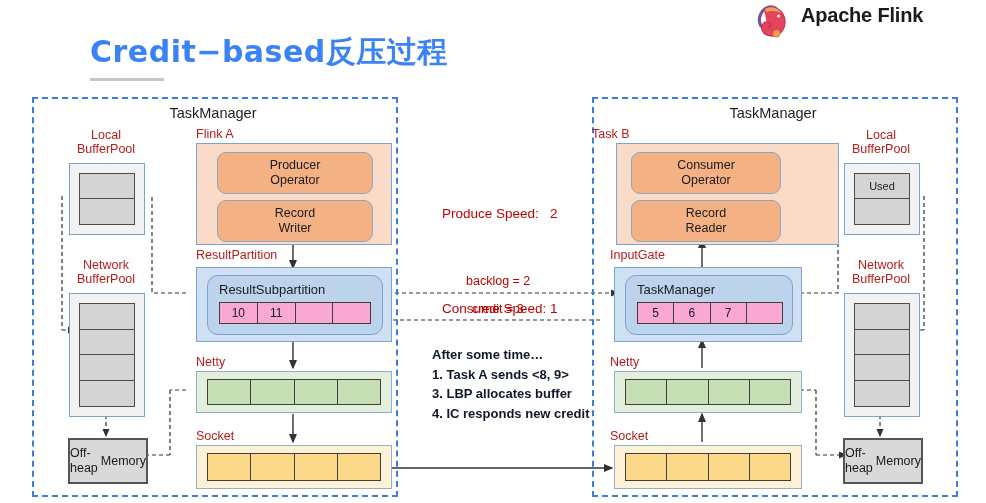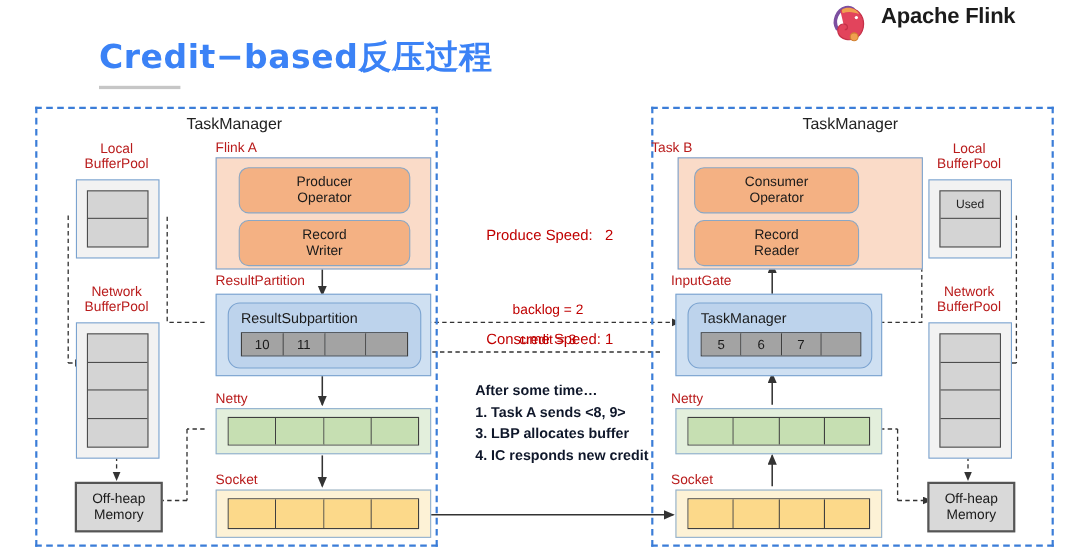--- a/index.html
+++ b/index.html
@@ -33,38 +33,38 @@
 
   
   .pool{position:absolute;border:1.5px solid #7ba3d0;background:#f2f2f2;}
   .pool-inner{position:absolute;border:1.5px solid #4d4d4d;background:#d4d4d4;box-sizing:border-box;}
   .pool-cell{border-bottom:1.5px solid #4d4d4d;box-sizing:border-box;
      display:flex;align-items:center;justify-content:center;font-size:11px;color:#222;}
   .pool-cell:last-child{border-bottom:none;}
 
   
   .offheap{position:absolute;border:2px solid #555;background:#d9d9d9;
-     display:flex;flex-direction:column;align-items:center;justify-content:center;
+     display:flex;flex-direction:row;align-items:center;justify-content:center;
      font-size:12.5px;line-height:15px;color:#1a1a1a;}
 
   
   .task-box{position:absolute;border:1.5px solid #7ba3d0;background:#fadbc8;}
   .op-box{position:absolute;border:1.5px solid #8aa7c4;background:#f4b183;border-radius:9px;
      display:flex;flex-direction:column;align-items:center;justify-content:center;
      font-size:12.5px;line-height:15px;color:#1a1a1a;}
 
   
   .part-box{position:absolute;border:1.5px solid #7ba3d0;background:#cfe0f2;}
   .sub-box{position:absolute;border:1.5px solid #7ba3d0;background:#bdd3ec;border-radius:11px;}
   .sub-label{position:absolute;left:11px;top:6px;font-size:13px;color:#1a1a1a;}
   .cellrow{position:absolute;display:flex;border:1.5px solid #3f3f3f;box-sizing:border-box;}
   .cellrow .c{flex:1;border-right:1.5px solid #3f3f3f;box-sizing:border-box;
      display:flex;align-items:center;justify-content:center;font-size:12px;color:#1a1a1a;}
   .cellrow .c:last-child{border-right:none;}
-  .cell-blue{background:#a3a3a3;}
+  .cell-blue{background:#f9a8d4;}
 
   
   .netty-box{position:absolute;border:1.5px solid #8fb0cf;background:#e3efdc;}
   .socket-box{position:absolute;border:1.5px solid #8fb0cf;background:#fdf2d6;}
   .cell-green{background:#c6dfb2;}
   .cell-yellow{background:#fcd98a;}
 
   
   #speed-note{position:absolute;left:427px;top:147px;color:#c00000;font-size:13.5px;line-height:19px;white-space:pre;}
   .wire-label{position:absolute;color:#c00000;font-size:12.5px;}

